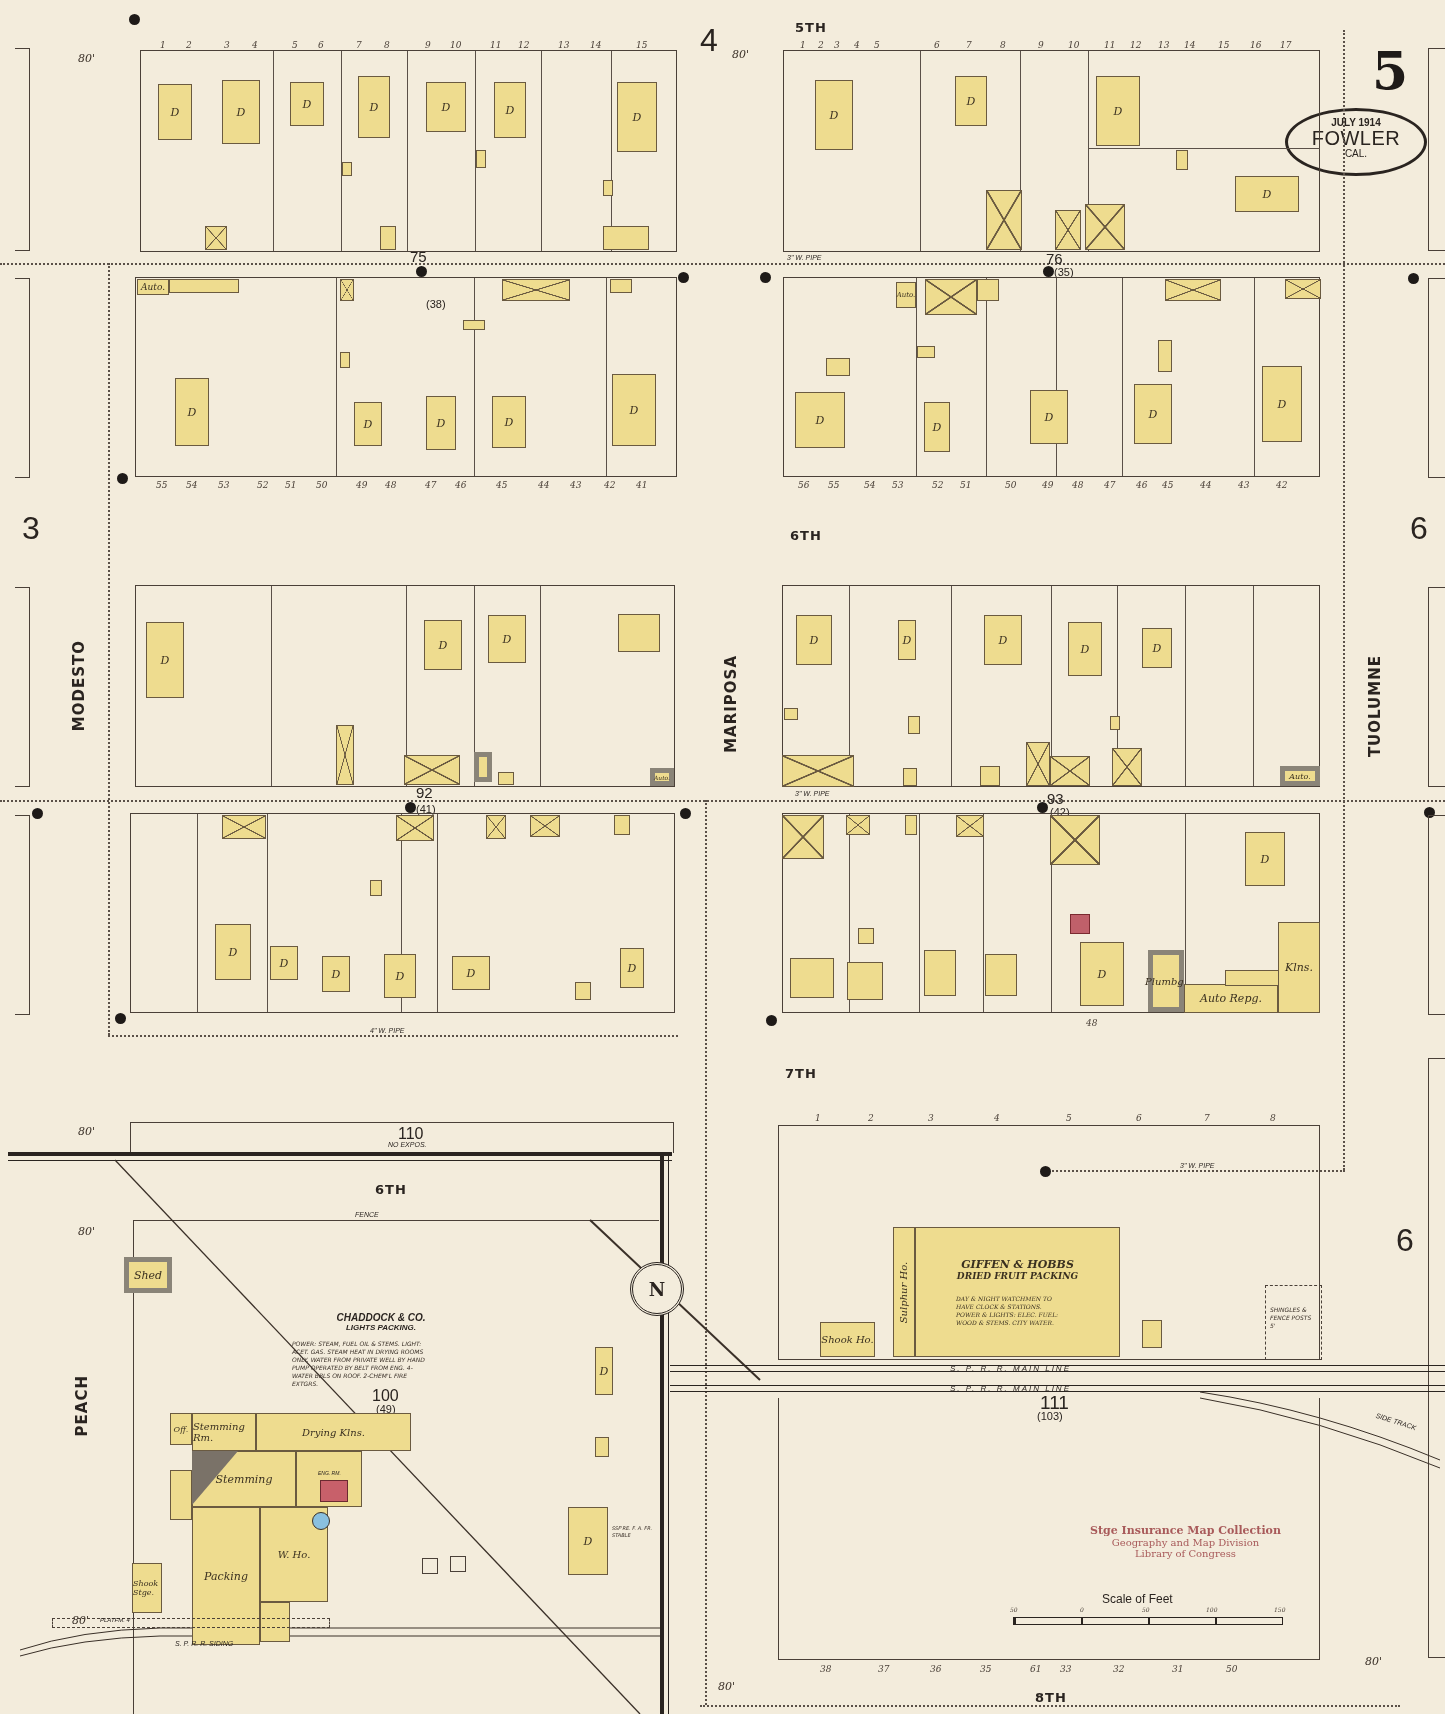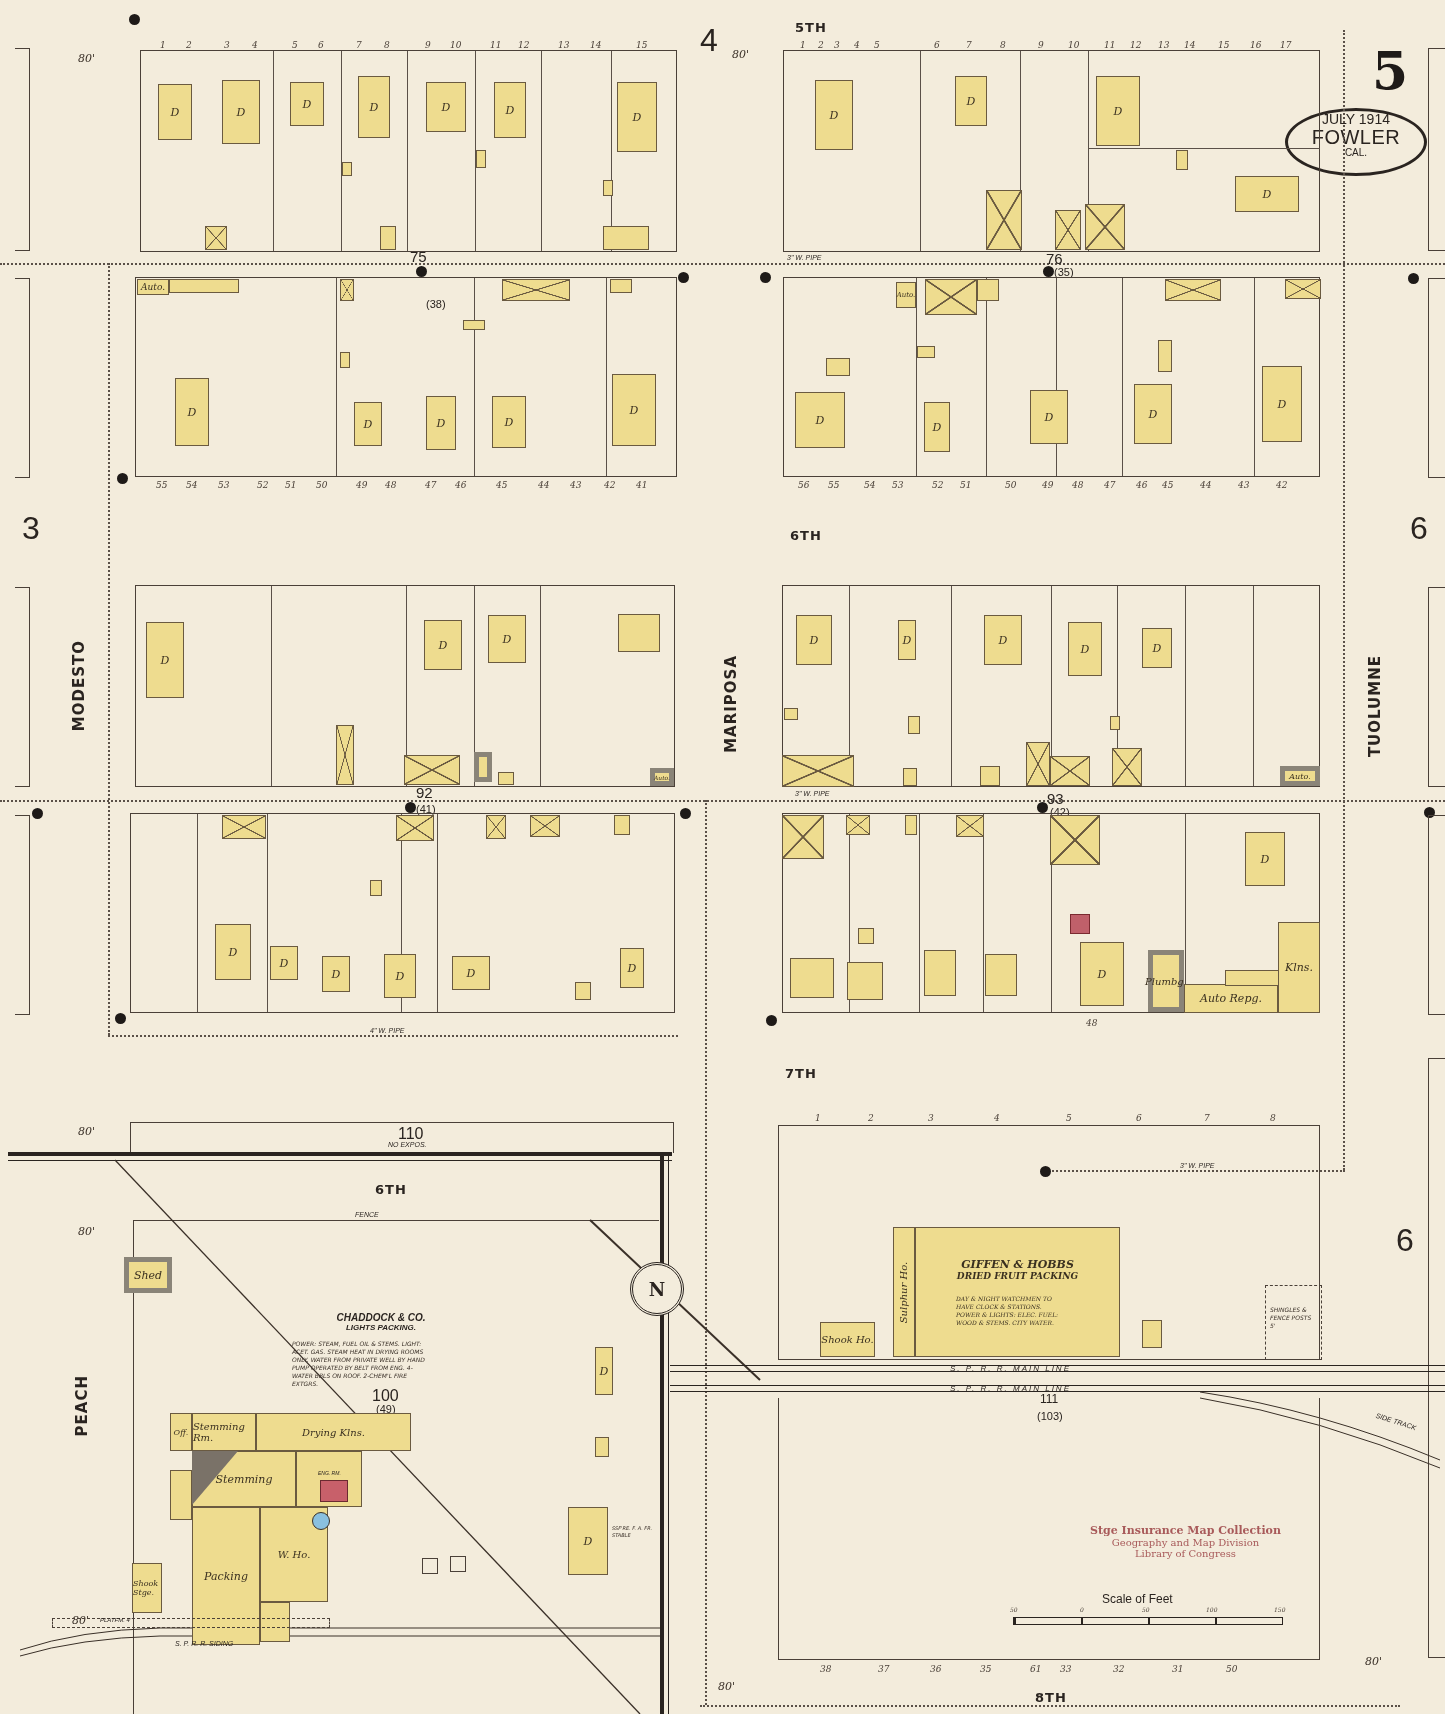--- a/index.html
+++ b/index.html
@@ -26,21 +26,21 @@
 </head>
 <body>
 
 <div class="pagenum" style="left:700px;top:22px;">4</div>
 <div class="pagenum" style="left:22px;top:510px;">3</div>
 <div class="pagenum" style="left:1410px;top:510px;">6</div>
 <div class="pagenum" style="left:1396px;top:1222px;">6</div>
 <div class="abs" style="left:1372px;top:40px;font-family:'DejaVu Serif',serif;font-weight:bold;font-size:52px;color:#1e1a18;">5</div>
 
 <div class="abs" style="left:1285px;top:108px;width:142px;height:68px;border:3px solid #2a2420;border-radius:50%;text-align:center;background:#f3ecdc;box-sizing:border-box;">
-  <div style="font-size:14px;">JULY 1914</div>
+  <div style="font-size:10px;margin-top:6px;font-weight:bold;">JULY 1914</div>
   <div style="font-size:20px;line-height:20px;letter-spacing:0.5px;">FOWLER</div>
   <div style="font-size:10px;">CAL.</div>
 </div>
 
 <div class="street" style="left:795px;top:20px;font-size:13px;">5TH</div>
 <div class="street" style="left:790px;top:528px;font-size:13px;">6TH</div>
 <div class="street" style="left:785px;top:1066px;font-size:13px;">7TH</div>
 <div class="street" style="left:375px;top:1182px;font-size:13px;">6TH</div>
 <div class="street" style="left:1035px;top:1690px;font-size:13px;">8TH</div>
 <div class="street v" style="left:70px;top:640px;">MODESTO</div>
@@ -90,21 +90,21 @@
 <div class="hydnum" style="left:1046px;top:250px;">76</div>
 <div class="hydsub" style="left:1054px;top:266px;">(35)</div>
 <div class="hydnum" style="left:416px;top:784px;">92</div>
 <div class="hydsub" style="left:416px;top:803px;">(41)</div>
 <div class="hydnum" style="left:1047px;top:790px;">93</div>
 <div class="hydsub" style="left:1050px;top:806px;">(42)</div>
 <div class="hydnum" style="left:372px;top:1387px;font-size:16px;">100</div>
 <div class="hydsub" style="left:376px;top:1403px;">(49)</div>
 <div class="hydnum" style="left:398px;top:1125px;font-size:16px;">110</div>
 <div class="abs" style="left:388px;top:1141px;font-size:7px;font-style:italic;">NO EXPOS.</div>
-<div class="hydnum" style="left:1040px;top:1392px;font-size:12px;">111</div>
+<div class="hydnum" style="left:1040px;top:1392px;font-size:19px;">111</div>
 <div class="hydsub" style="left:1037px;top:1410px;">(103)</div>
 
 <div class="edge" style="left:15px;top:48px;width:15px;height:203px;border-left:none;"></div>
 <div class="edge" style="left:15px;top:278px;width:15px;height:200px;border-left:none;"></div>
 <div class="edge" style="left:15px;top:587px;width:15px;height:200px;border-left:none;"></div>
 <div class="edge" style="left:15px;top:815px;width:15px;height:200px;border-left:none;"></div>
 <div class="edge" style="left:1428px;top:48px;width:17px;height:203px;border-right:none;"></div>
 <div class="edge" style="left:1428px;top:278px;width:17px;height:200px;border-right:none;"></div>
 <div class="edge" style="left:1428px;top:587px;width:17px;height:200px;border-right:none;"></div>
 <div class="edge" style="left:1428px;top:815px;width:17px;height:200px;border-right:none;"></div>
@@ -355,21 +355,21 @@
   <path d="M1200 1398 Q 1320 1418 1440 1468" stroke="#3a3028" stroke-width="1" fill="none"></path>
 </svg>
 <div class="bldg gray" style="left:124px;top:1257px;width:48px;height:36px;font-size:11px;">Shed</div>
 
 <div class="abs" style="left:306px;top:1312px;width:150px;text-align:center;">
   <div style="font-style:italic;font-size:10px;font-weight:bold;">CHADDOCK &amp; CO.</div>
   <div style="font-style:italic;font-size:8px;font-weight:bold;">LIGHTS PACKING.</div>
 </div>
 <div class="note" style="left:292px;top:1340px;width:140px;font-size:6px;line-height:8px;">POWER: STEAM, FUEL OIL &amp; STEMS. LIGHT: ACET. GAS. STEAM HEAT IN DRYING ROOMS ONLY. WATER FROM PRIVATE WELL BY HAND PUMP OPERATED BY BELT FROM ENG. 4-WATER BBLS ON ROOF. 2-CHEM'L FIRE EXTGRS.</div>
 
-<div class="bldg" style="left:170px;top:1413px;width:22px;height:38px;font-size:8px;">Off.</div>
+<div class="bldg" style="left:170px;top:1413px;width:22px;height:32px;font-size:8px;">Off.</div>
 <div class="bldg" style="left:192px;top:1413px;width:64px;height:38px;font-size:10px;">Stemming Rm.</div>
 <div class="bldg" style="left:256px;top:1413px;width:155px;height:38px;font-size:10px;">Drying Klns.</div>
 <div class="bldg" style="left:192px;top:1451px;width:104px;height:56px;font-size:11px;">Stemming</div>
 <div class="abs" style="left:192px;top:1451px;width:0;height:0;border-top:54px solid #7a7268;border-right:46px solid transparent;"></div>
 <div class="bldg" style="left:296px;top:1451px;width:66px;height:56px;"></div>
 <div class="abs" style="left:320px;top:1480px;width:26px;height:20px;background:#c8606a;border:1px solid #6a2a30;"></div>
 <div class="abs" style="left:318px;top:1470px;font-size:5px;font-style:italic;">ENG. RM.</div>
 <div class="bldg" style="left:170px;top:1470px;width:22px;height:50px;"></div>
 <div class="bldg" style="left:192px;top:1507px;width:68px;height:138px;font-size:11px;">Packing</div>
 <div class="bldg" style="left:260px;top:1507px;width:68px;height:95px;font-size:10px;">W. Ho.</div>

